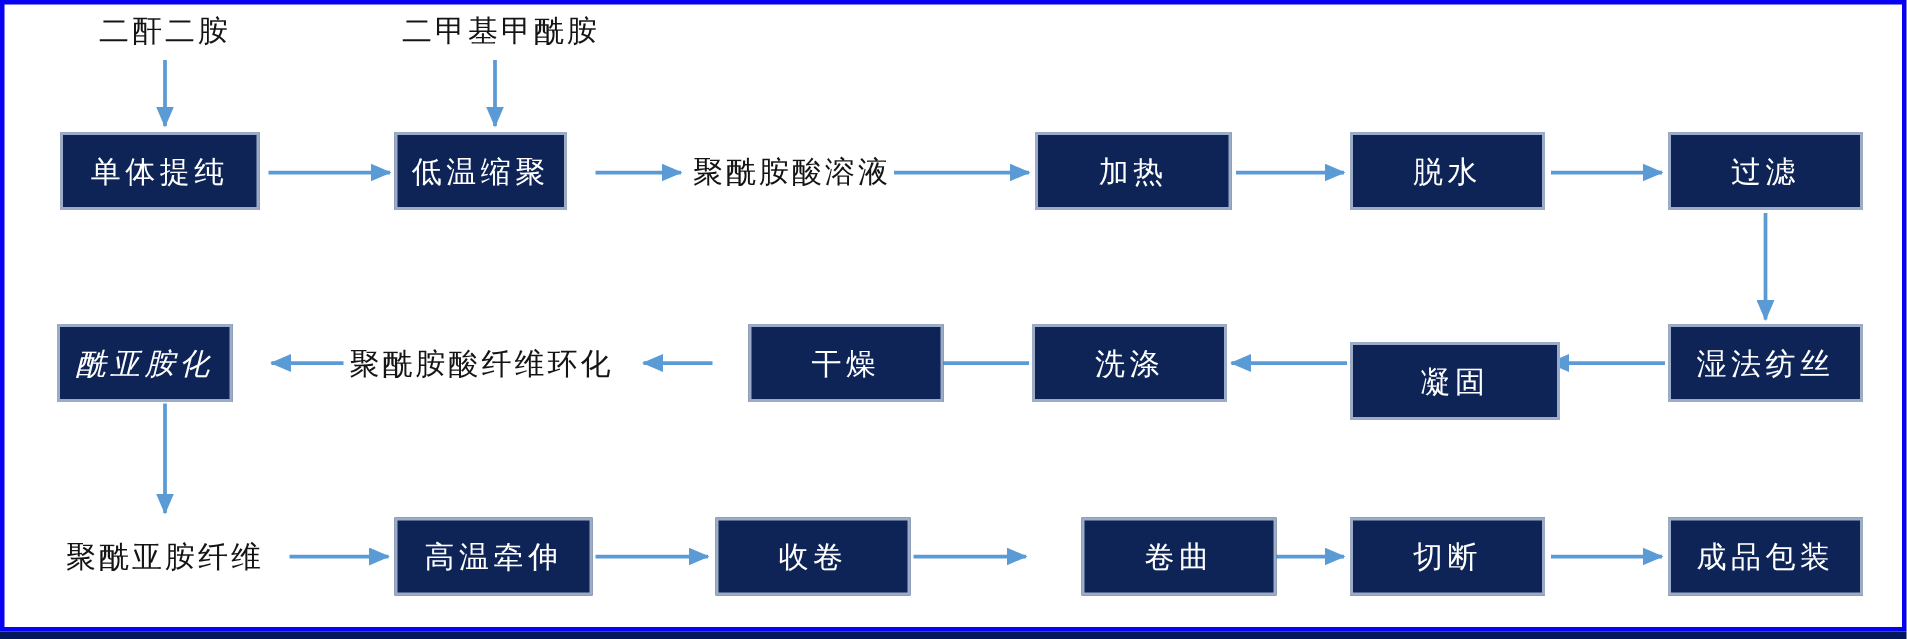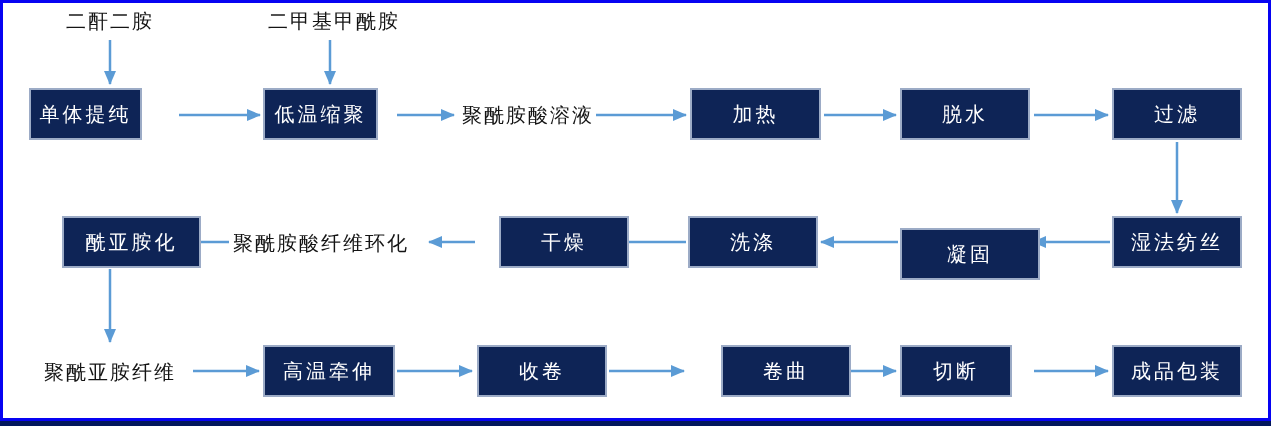--- a/index.html
+++ b/index.html
@@ -78,29 +78,29 @@
   <path d="M820,371 L896,371" marker-end="url(#ah)"></path>
   <path d="M1034,371 L1108,371" marker-end="url(#ah)"></path>
 </svg>
 
 <div class="flabel" style="left:66px;top:10px;">二酐二胺</div>
 <div class="flabel" style="left:268px;top:10px;">二甲基甲酰胺</div>
 <div class="flabel" style="left:462px;top:104px;">聚酰胺酸溶液</div>
 <div class="flabel" style="left:233px;top:232px;">聚酰胺酸纤维环化</div>
 <div class="flabel" style="left:44px;top:361px;">聚酰亚胺纤维</div>
 
-<div class="node" style="left:29px;top:88px;width:113px;text-align:right;">单体提纯</div>
+<div class="node" style="left:40px;top:88px;width:133px;text-align:right;">单体提纯</div>
 <div class="node" style="left:263px;top:88px;width:115px;">低温缩聚</div>
 <div class="node" style="left:690px;top:88px;width:131px;">加热</div>
 <div class="node" style="left:900px;top:88px;width:130px;">脱水</div>
 <div class="node" style="left:1112px;top:88px;width:130px;">过滤</div>
 
-<div class="node" style="left:62px;top:216px;width:139px;">酰亚胺化</div>
+<div class="node" style="left:38px;top:216px;width:117px;font-style:italic;">酰亚胺化</div>
 <div class="node" style="left:499px;top:216px;width:130px;">干燥</div>
 <div class="node" style="left:688px;top:216px;width:130px;">洗涤</div>
 <div class="node" style="left:900px;top:228px;width:140px;">凝固</div>
 <div class="node" style="left:1112px;top:216px;width:130px;">湿法纺丝</div>
 
 <div class="node" style="left:263px;top:345px;width:132px;">高温牵伸</div>
 <div class="node" style="left:477px;top:345px;width:130px;">收卷</div>
 <div class="node" style="left:688px;top:345px;width:130px;margin-left:33px;">卷曲</div>
-<div class="node" style="left:900px;top:345px;width:112px;">切断</div>
+<div class="node" style="left:900px;top:345px;width:130px;">切断</div>
 <div class="node" style="left:1112px;top:345px;width:130px;">成品包装</div>
 
 </body></html>

